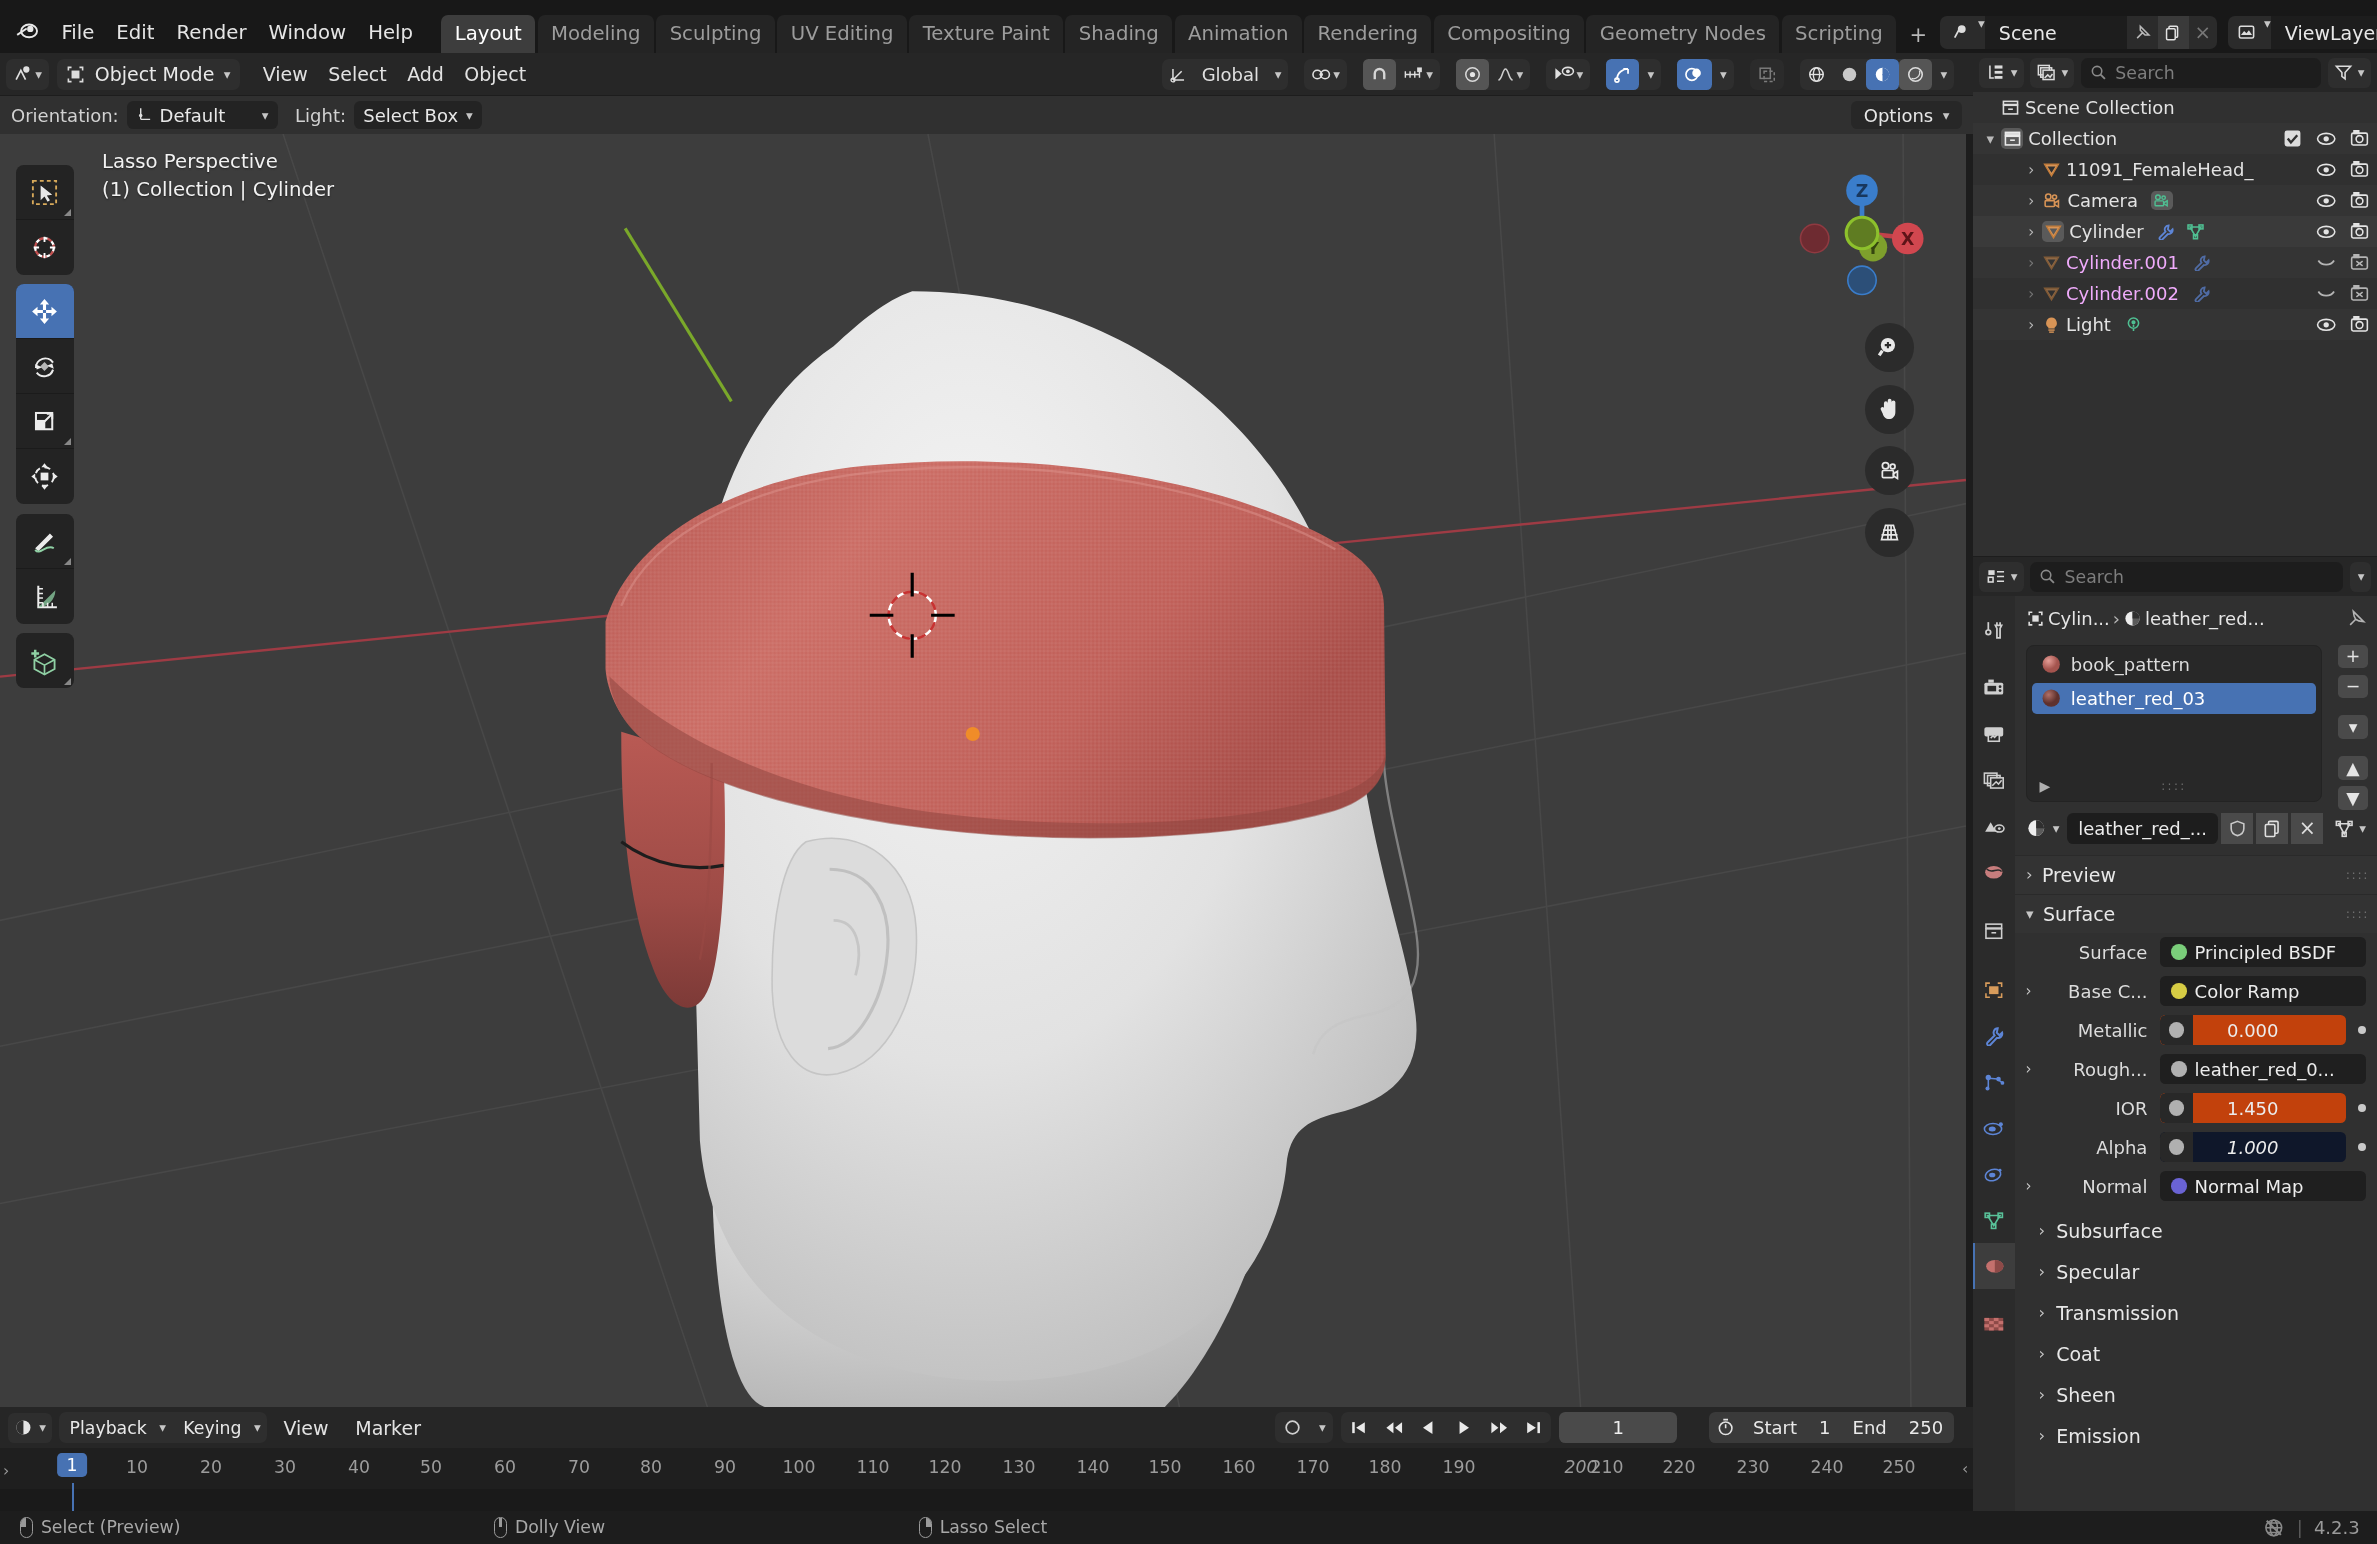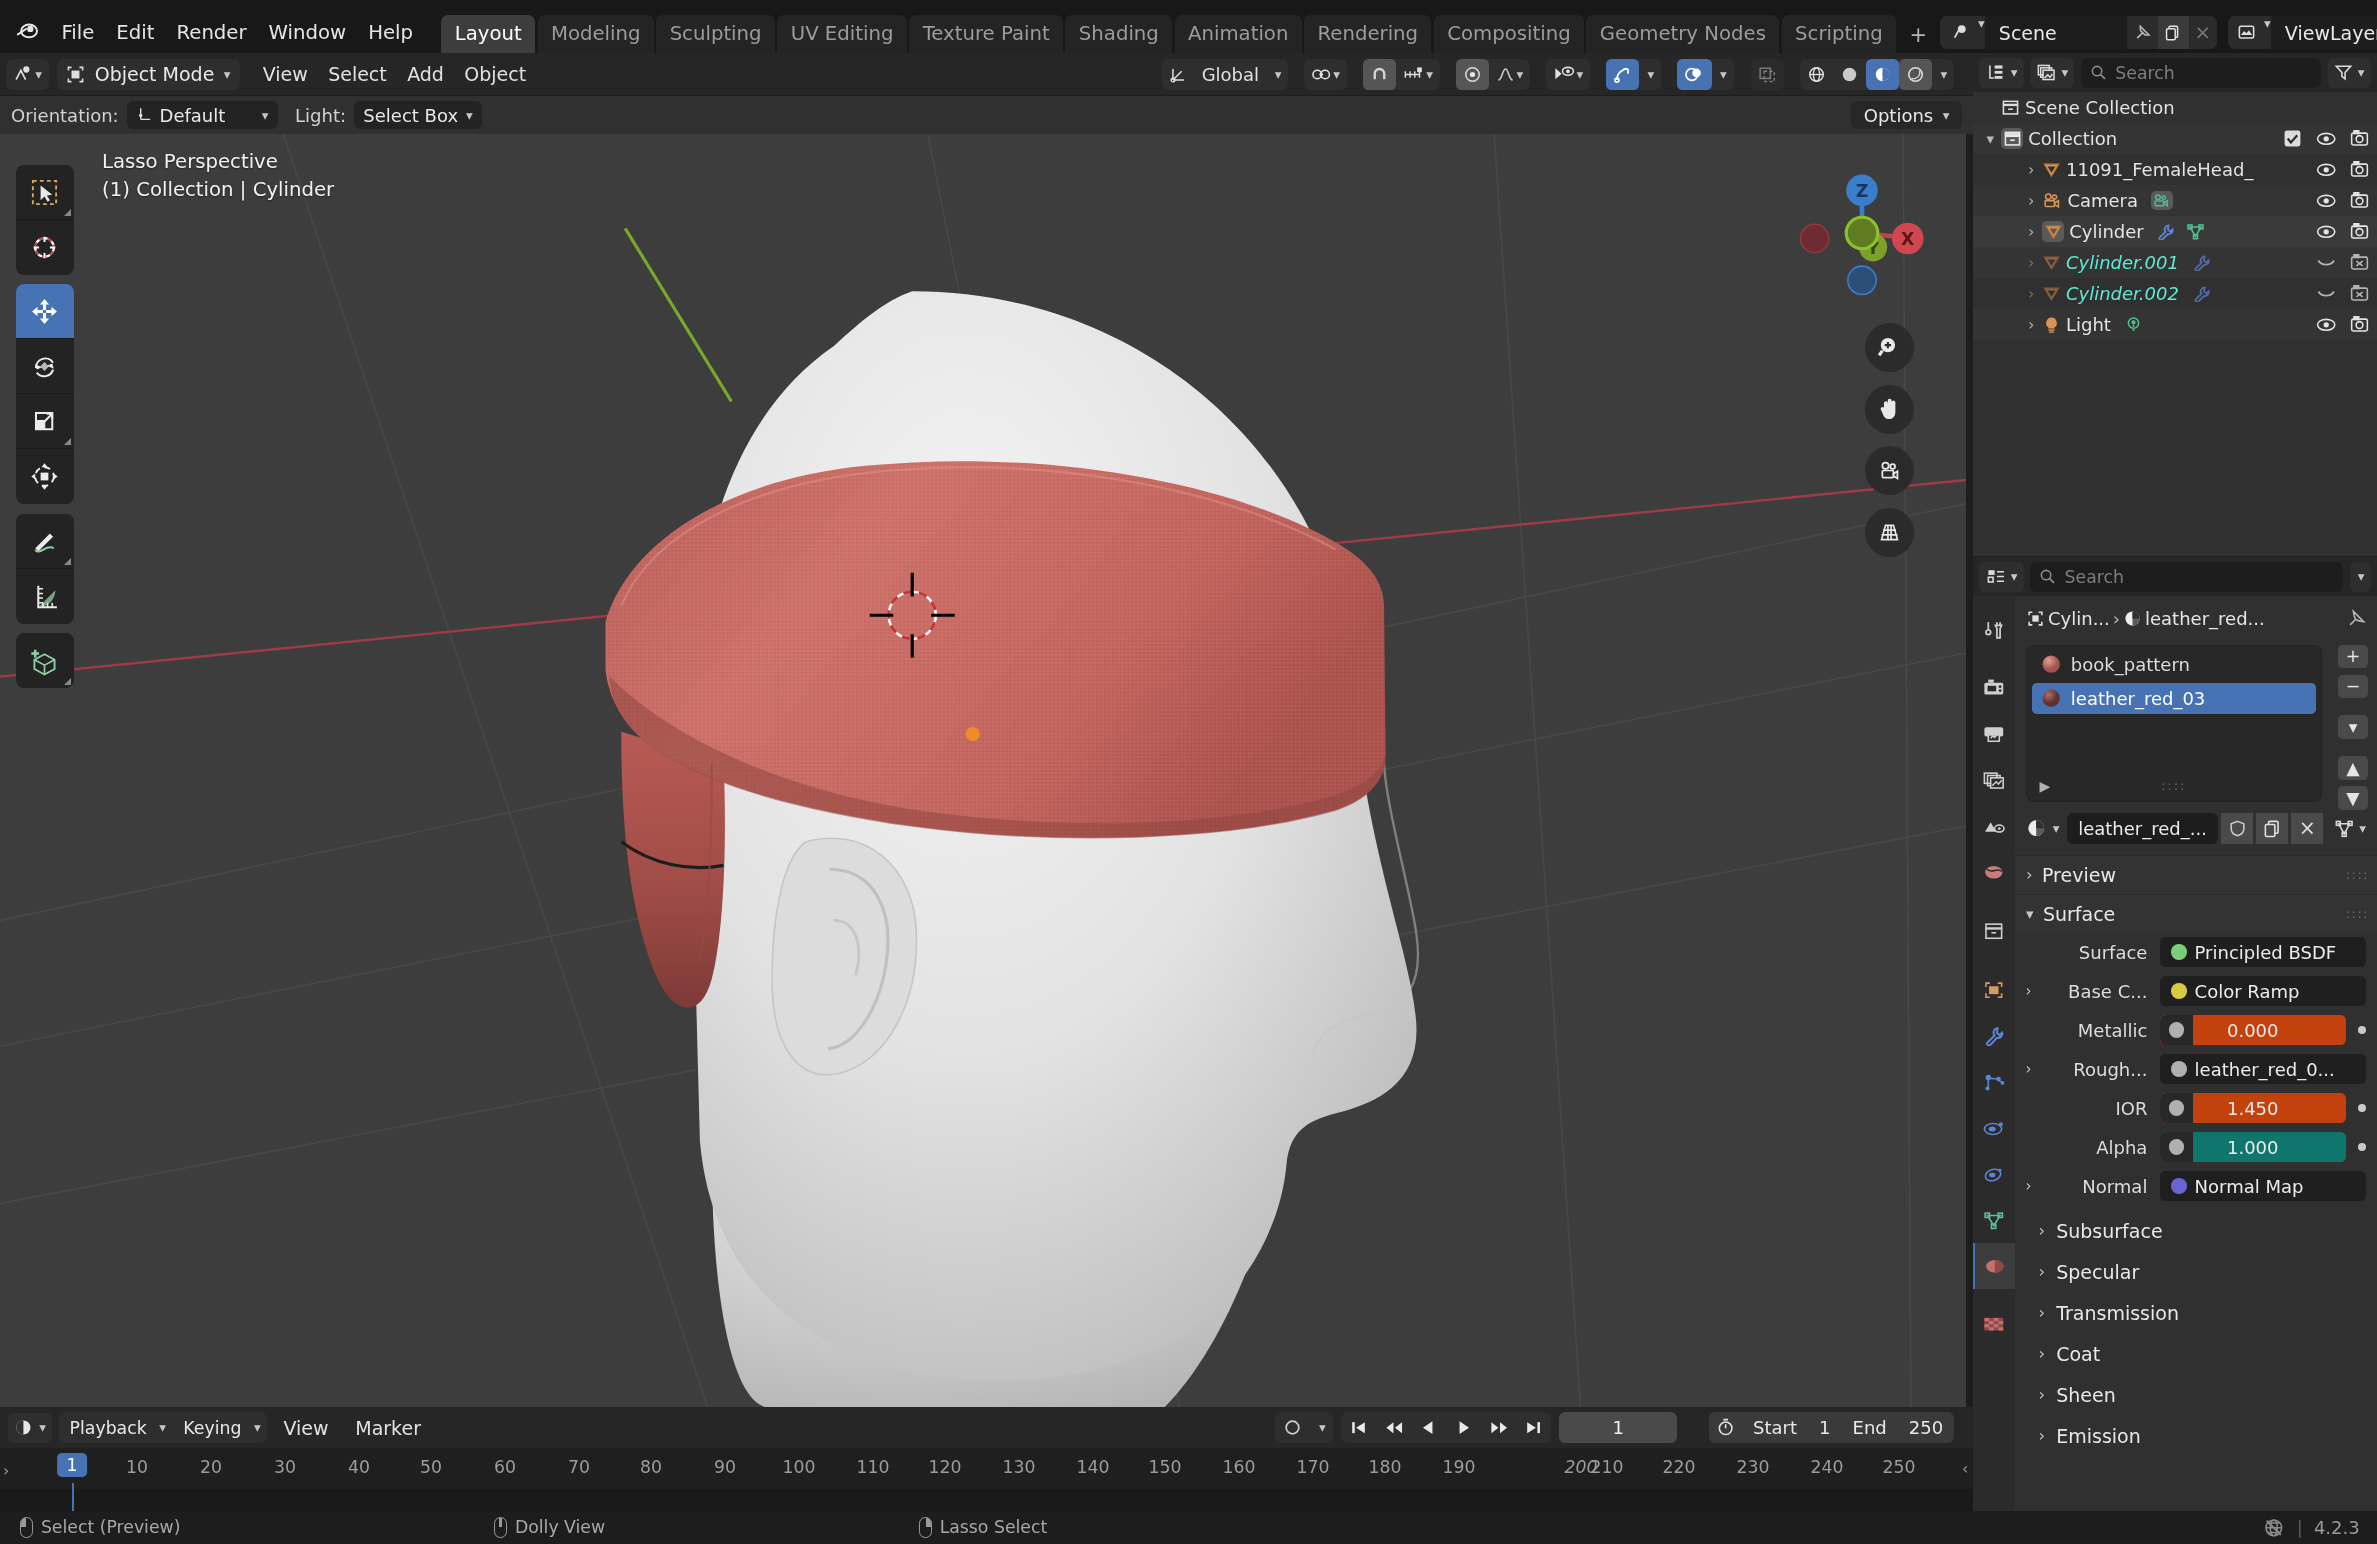--- a/index.html
+++ b/index.html
@@ -111,21 +111,21 @@
   .ol-iconbtn { background:#2e2e2e;border-radius:6.3px;height:30px;display:flex;align-items:center;padding:0 6.3px;gap:3.1px;}
   .searchbox {
     flex:1; background:#1d1d1d; border-radius:7px; height:30px; display:flex;align-items:center;
     padding: 0 9.4px; gap:7.9px; color:#7e7e7e; font-size:17.3px;
   }
   .ol-row { height: 31px; display:flex; align-items:center; padding-left: 6.3px; font-size: 18px; color:#e3e3e3; position:relative;}
   .ol-row.alt { background: #343434; }
   .ol-row.sel-row { background: #3a3a3a; }
   .ol-disclosure { width: 22px; text-align:center; color:#b9b9b9; font-size: 15px; flex:0 0 auto;}
   .ol-name { margin-left: 4.7px; white-space:nowrap; }
-  .ol-name.dim { color: #5eead4; font-style: italic; }
+  .ol-name.dim { color: #f0abfc; }
   .ol-right { position:absolute; right: 7.9px; display:flex; gap: 14px; align-items:center; }
   .ol-indent { display:inline-block; }
   .ol-badge { margin-left: 12.6px; display:flex; align-items:center; gap: 11px;}
   .sel-icon-box { background:#5a5a5a; border-radius: 4.7px; padding: 1.6px; display:flex; }
 
   
   #props { position: absolute; top: 557px; left: 1973px; width: 404px; height: 954px; background: #303030; }
   #props-header { height: 39px; background: #262626; display:flex;align-items:center;padding:0 6.3px;gap:6.3px;}
   #props-body { display:flex; height: 915px; }
   #props-tabs { width: 42px; background: #2b2b2b; padding-top: 11px; }
@@ -150,21 +150,21 @@
   }
   .grip { margin-left:auto; color:#6e6e6e; font-size: 12.6px; letter-spacing: 1.6px; }
   .prop-row { height: 39px; display:flex; align-items:center; padding-right: 11px; }
   .prop-exp { width: 27px; text-align:center; color:#c6c6c6; font-size:15px; }
   .prop-label { width: 118px; text-align:right; color:#dcdcdc; font-size:18px; padding-right: 12.6px;}
   .prop-field {
     flex: 1; height: 30px; background: #1f1f1f; border-radius: 5.5px; display:flex;align-items:center;
     gap: 7.9px; padding: 0 11px; color:#ececec; font-size: 18px; overflow:hidden; white-space:nowrap;
   }
   .prop-field.value { background: #c2410c; justify-content:center; padding:0; position:relative;}
-  .prop-field.value.blue { background: #0f766e; }
+  .prop-field.value.blue { background: #0f172a; font-style: italic; }
   .sock { width: 15.7px; height:15.7px; border-radius:50%; flex:0 0 auto; }
   .valsock { position:absolute; left:0; top:0; bottom:0; width: 33px; background:#282828;
     display:flex;align-items:center;justify-content:center; border-radius:5.5px 0 0 5.5px;}
   .dot-anim { width: 7.9px;height:7.9px;border-radius:50%;background:#c9c9c9;margin-left:12.6px;flex:0 0 auto;}
   .sec-row { height: 41px; display:flex;align-items:center;gap:11px;padding-left: 23.6px; color:#e8e8e8;font-size:19px;}
 
   
   #timeline { position: absolute; top: 1407px; left: 0; width: 1973px; height: 104px; background: #282828;}
   #tl-header { height: 41px; background: #262626; display:flex;align-items:center;padding:0 7.9px; gap: 6.3px;}
   #tl-playrow { margin-left:auto; display:flex;align-items:center;gap:7.9px; padding-right: 11px;}

